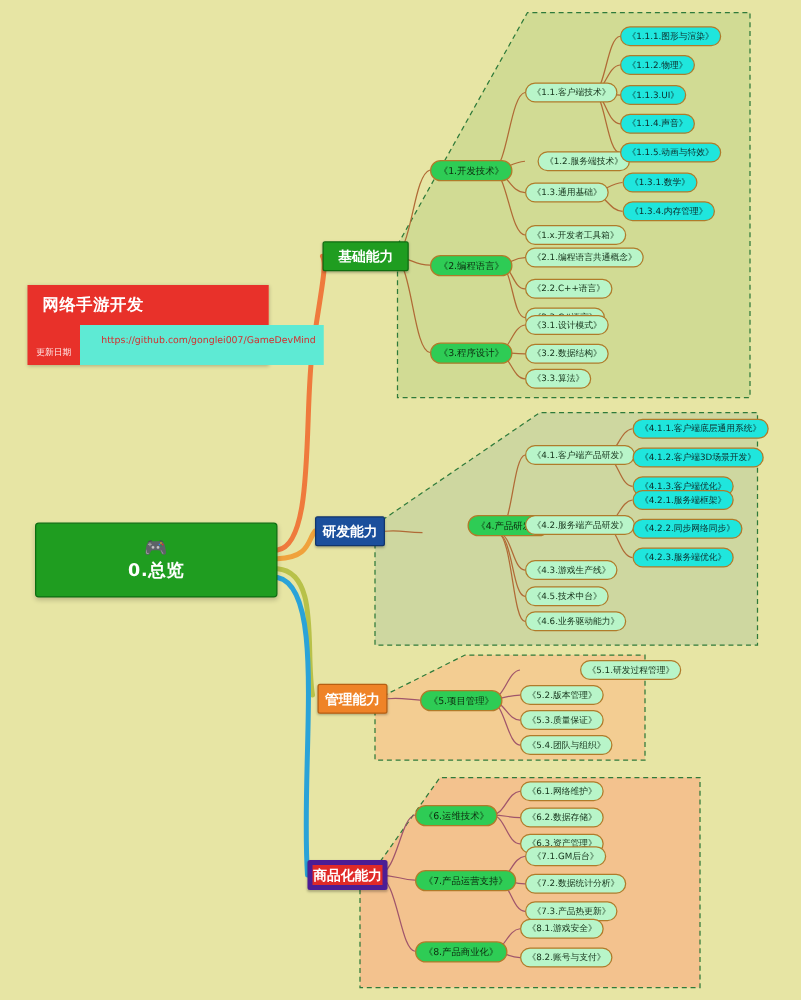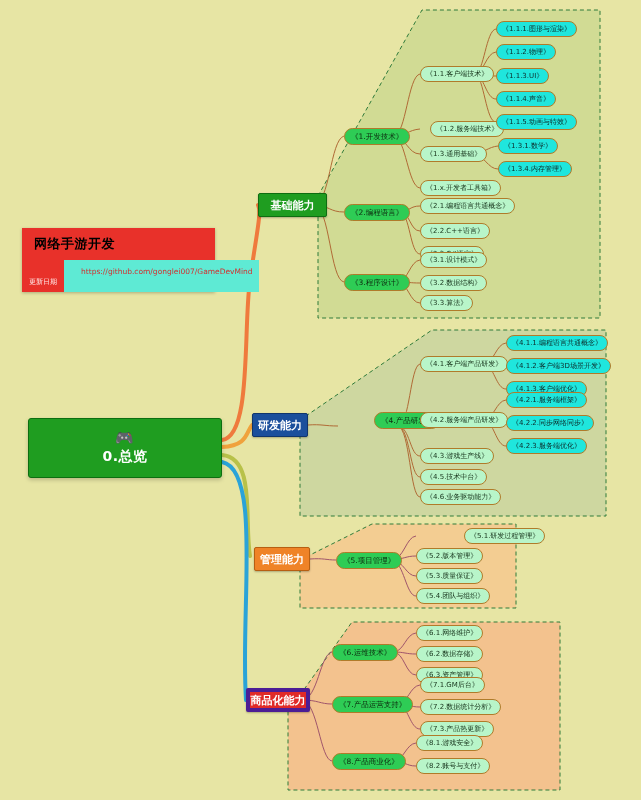--- a/index.html
+++ b/index.html
@@ -7,21 +7,21 @@
     width:641px;height:800px;
     background:#e7e5a4;
     font-family:"DejaVu Sans","Liberation Sans",sans-serif;
     overflow:hidden;position:relative;
   }
   #canvas{position:absolute;inset:0;width:641px;height:800px;}
   svg#links{position:absolute;left:0;top:0;width:641px;height:800px;pointer-events:none;}
 
   
   .info-card{position:absolute;left:22px;top:228px;width:193px;box-shadow:0 1px 3px rgba(0,0,0,.25);}
-  .info-title{background:#e8312a;color:#000000;font-weight:bold;font-size:13px;
+  .info-title{background:#e8312a;color:#ffffff;font-weight:bold;font-size:13px;
     padding:7px 10px 7px 12px;letter-spacing:.5px;}
   .info-body{display:flex;background:#e8312a;}
   .info-left{width:42px;flex:0 0 42px;display:flex;align-items:flex-end;justify-content:center;
     padding-bottom:6px;}
   .info-left span{color:#ffe9e8;font-size:7px;line-height:1;margin-top:19px;}
   .info-right{flex:1;background:#5eead4;padding:5px 6px 6px 17px;}
   .info-url{color:#d32f2f;font-size:7.5px;line-height:13px;white-space:nowrap;}
   .info-date{color:#1a1a1a;font-size:8px;font-weight:bold;line-height:14px;margin-top:3px;}
 
   
@@ -186,21 +186,21 @@
   <div class="node lv3" style="left:420px;top:295px;">《3.3.算法》</div>
 
   <div class="node lv2" style="left:338px;top:412px;margin-left:36px;">《4.产品研发》</div>
 
   <div class="node lv3" style="left:420px;top:356px;">《4.1.客户端产品研发》</div>
   <div class="node lv3" style="left:420px;top:412px;">《4.2.服务端产品研发》</div>
   <div class="node lv3" style="left:420px;top:448px;">《4.3.游戏生产线》</div>
   <div class="node lv3" style="left:420px;top:469px;">《4.5.技术中台》</div>
   <div class="node lv3" style="left:420px;top:489px;">《4.6.业务驱动能力》</div>
 
-  <div class="node lv4" style="left:506px;top:335px;">《4.1.1.编程语言共通概念》</div>
+  <div class="node lv4" style="left:506px;top:335px;">《4.1.1.客户端底层通用系统》</div>
   <div class="node lv4" style="left:506px;top:358px;">《4.1.2.客户端3D场景开发》</div>
   <div class="node lv4" style="left:506px;top:381px;">《4.1.3.客户端优化》</div>
 
   <div class="node lv4" style="left:506px;top:392px;">《4.2.1.服务端框架》</div>
   <div class="node lv4" style="left:506px;top:415px;">《4.2.2.同步网络同步》</div>
   <div class="node lv4" style="left:506px;top:438px;">《4.2.3.服务端优化》</div>
 
   <div class="node lv2" style="left:336px;top:552px;">《5.项目管理》</div>
 
   <div class="node lv3" style="left:416px;top:528px;margin-left:48px;">《5.1.研发过程管理》</div>

